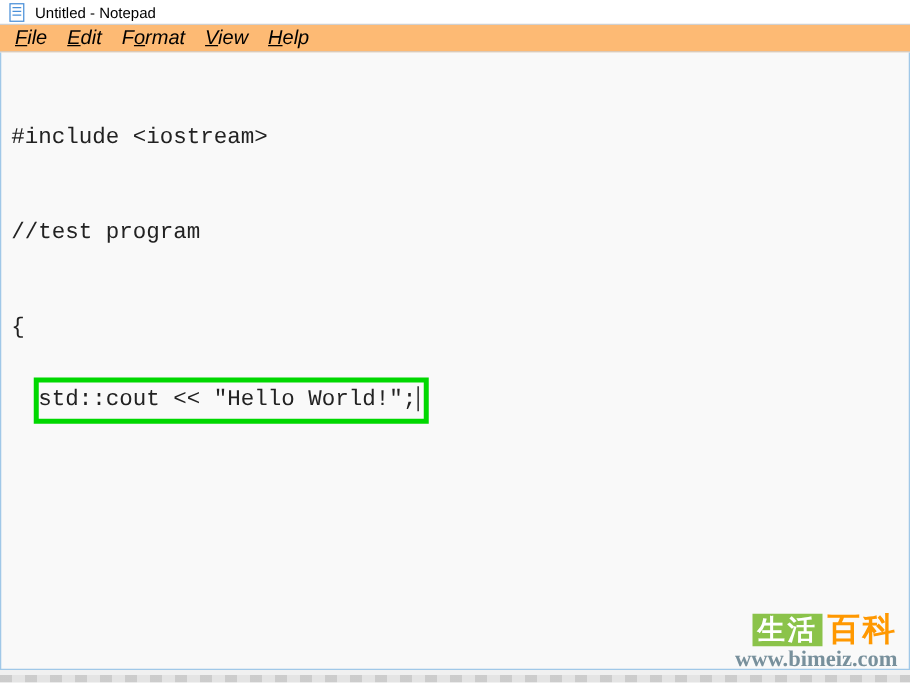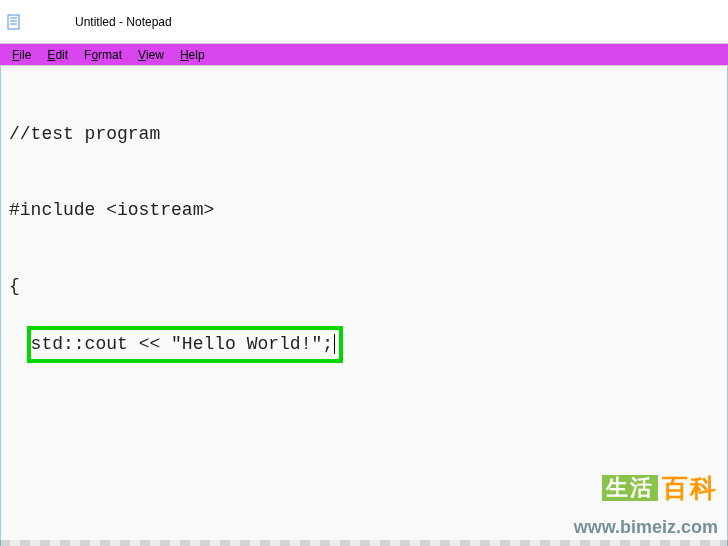--- a/index.html
+++ b/index.html
@@ -5,48 +5,48 @@
     * { margin: 0; padding: 0; box-sizing: border-box; }
     body {
       width: 728px;
       height: 546px;
       background: #f0f0f0;
       font-family: "Segoe UI", Tahoma, sans-serif;
       overflow: hidden;
       position: relative;
     }
     .titlebar {
-      height: 44px;
+      height: 20px;
       background: #ffffff;
       border-bottom: 1px solid #d0d0d0;
       display: flex;
       align-items: center;
       padding: 0 6px;
-      gap: 47px;
     }
     .app-icon {
       width: 16px;
       height: 16px;
       margin-right: 6px;
       display: flex;
       align-items: center;
       justify-content: center;
     }
     .title-text {
       font-size: 12px;
       color: #000;
     }
     .menubar {
       height: 22px;
-      background: #d946ef;
+      background: #fdba74;
       display: flex;
       align-items: center;
       padding: 0 4px;
       border-bottom: 1px solid #d0d0d0;
-      font-size: 12px;
+      font-size: 16px;
+      font-style: italic;
     }
     .menu-item {
       padding: 2px 8px;
       cursor: default;
       color: #000;
     }
     .menu-item .underline {
       text-decoration: underline;
     }
     .editor {
@@ -79,21 +79,21 @@
       height: 20px;
       background: #000;
       vertical-align: middle;
       margin-left: 1px;
     }
     .watermark {
       position: absolute;
       bottom: 8px;
       right: 10px;
       text-align: center;
-      font-family: Liberation Sans, sans-serif;
+      font-family: Liberation Serif, serif;
     }
     .watermark-cn {
       display: flex;
       align-items: flex-start;
       justify-content: flex-end;
       gap: 4px;
     }
     .wm-life {
       background: #8bc34a;
       color: #fff;
@@ -107,21 +107,21 @@
       color: #ff9800;
       font-size: 26px;
       font-weight: bold;
       line-height: 1;
       letter-spacing: 2px;
     }
     .wm-url {
       color: #78909c;
       font-size: 18px;
       font-weight: bold;
-      margin-top: 16px;
+      margin-top: 0;
     }
     .stripes {
       position: absolute;
       left: 0;
       right: 0;
       bottom: 0;
       height: 6px;
       background: repeating-linear-gradient(
         90deg,
         rgba(0,0,0,0.15) 0 10px,
@@ -146,22 +146,22 @@
 
 <div class="menubar">
   <span class="menu-item"><span class="underline">F</span>ile</span>
   <span class="menu-item"><span class="underline">E</span>dit</span>
   <span class="menu-item">F<span class="underline">o</span>rmat</span>
   <span class="menu-item"><span class="underline">V</span>iew</span>
   <span class="menu-item"><span class="underline">H</span>elp</span>
 </div>
 
 <div class="editor">
+  <div class="code-line">#include &lt;iostream&gt;</div>
   <div class="code-line">//test program</div>
-  <div class="code-line">#include &lt;iostream&gt;</div>
   <div class="code-line">{</div>
   <div class="highlight-box"><span class="code-line">std::cout &lt;&lt; "Hello World!";</span><span class="cursor"></span></div>
 </div>
 
 <div class="watermark">
   <div class="watermark-cn">
     <span class="wm-life">生活</span>
     <span class="wm-baike">百科</span>
   </div>
   <div class="wm-url">www.bimeiz.com</div>

